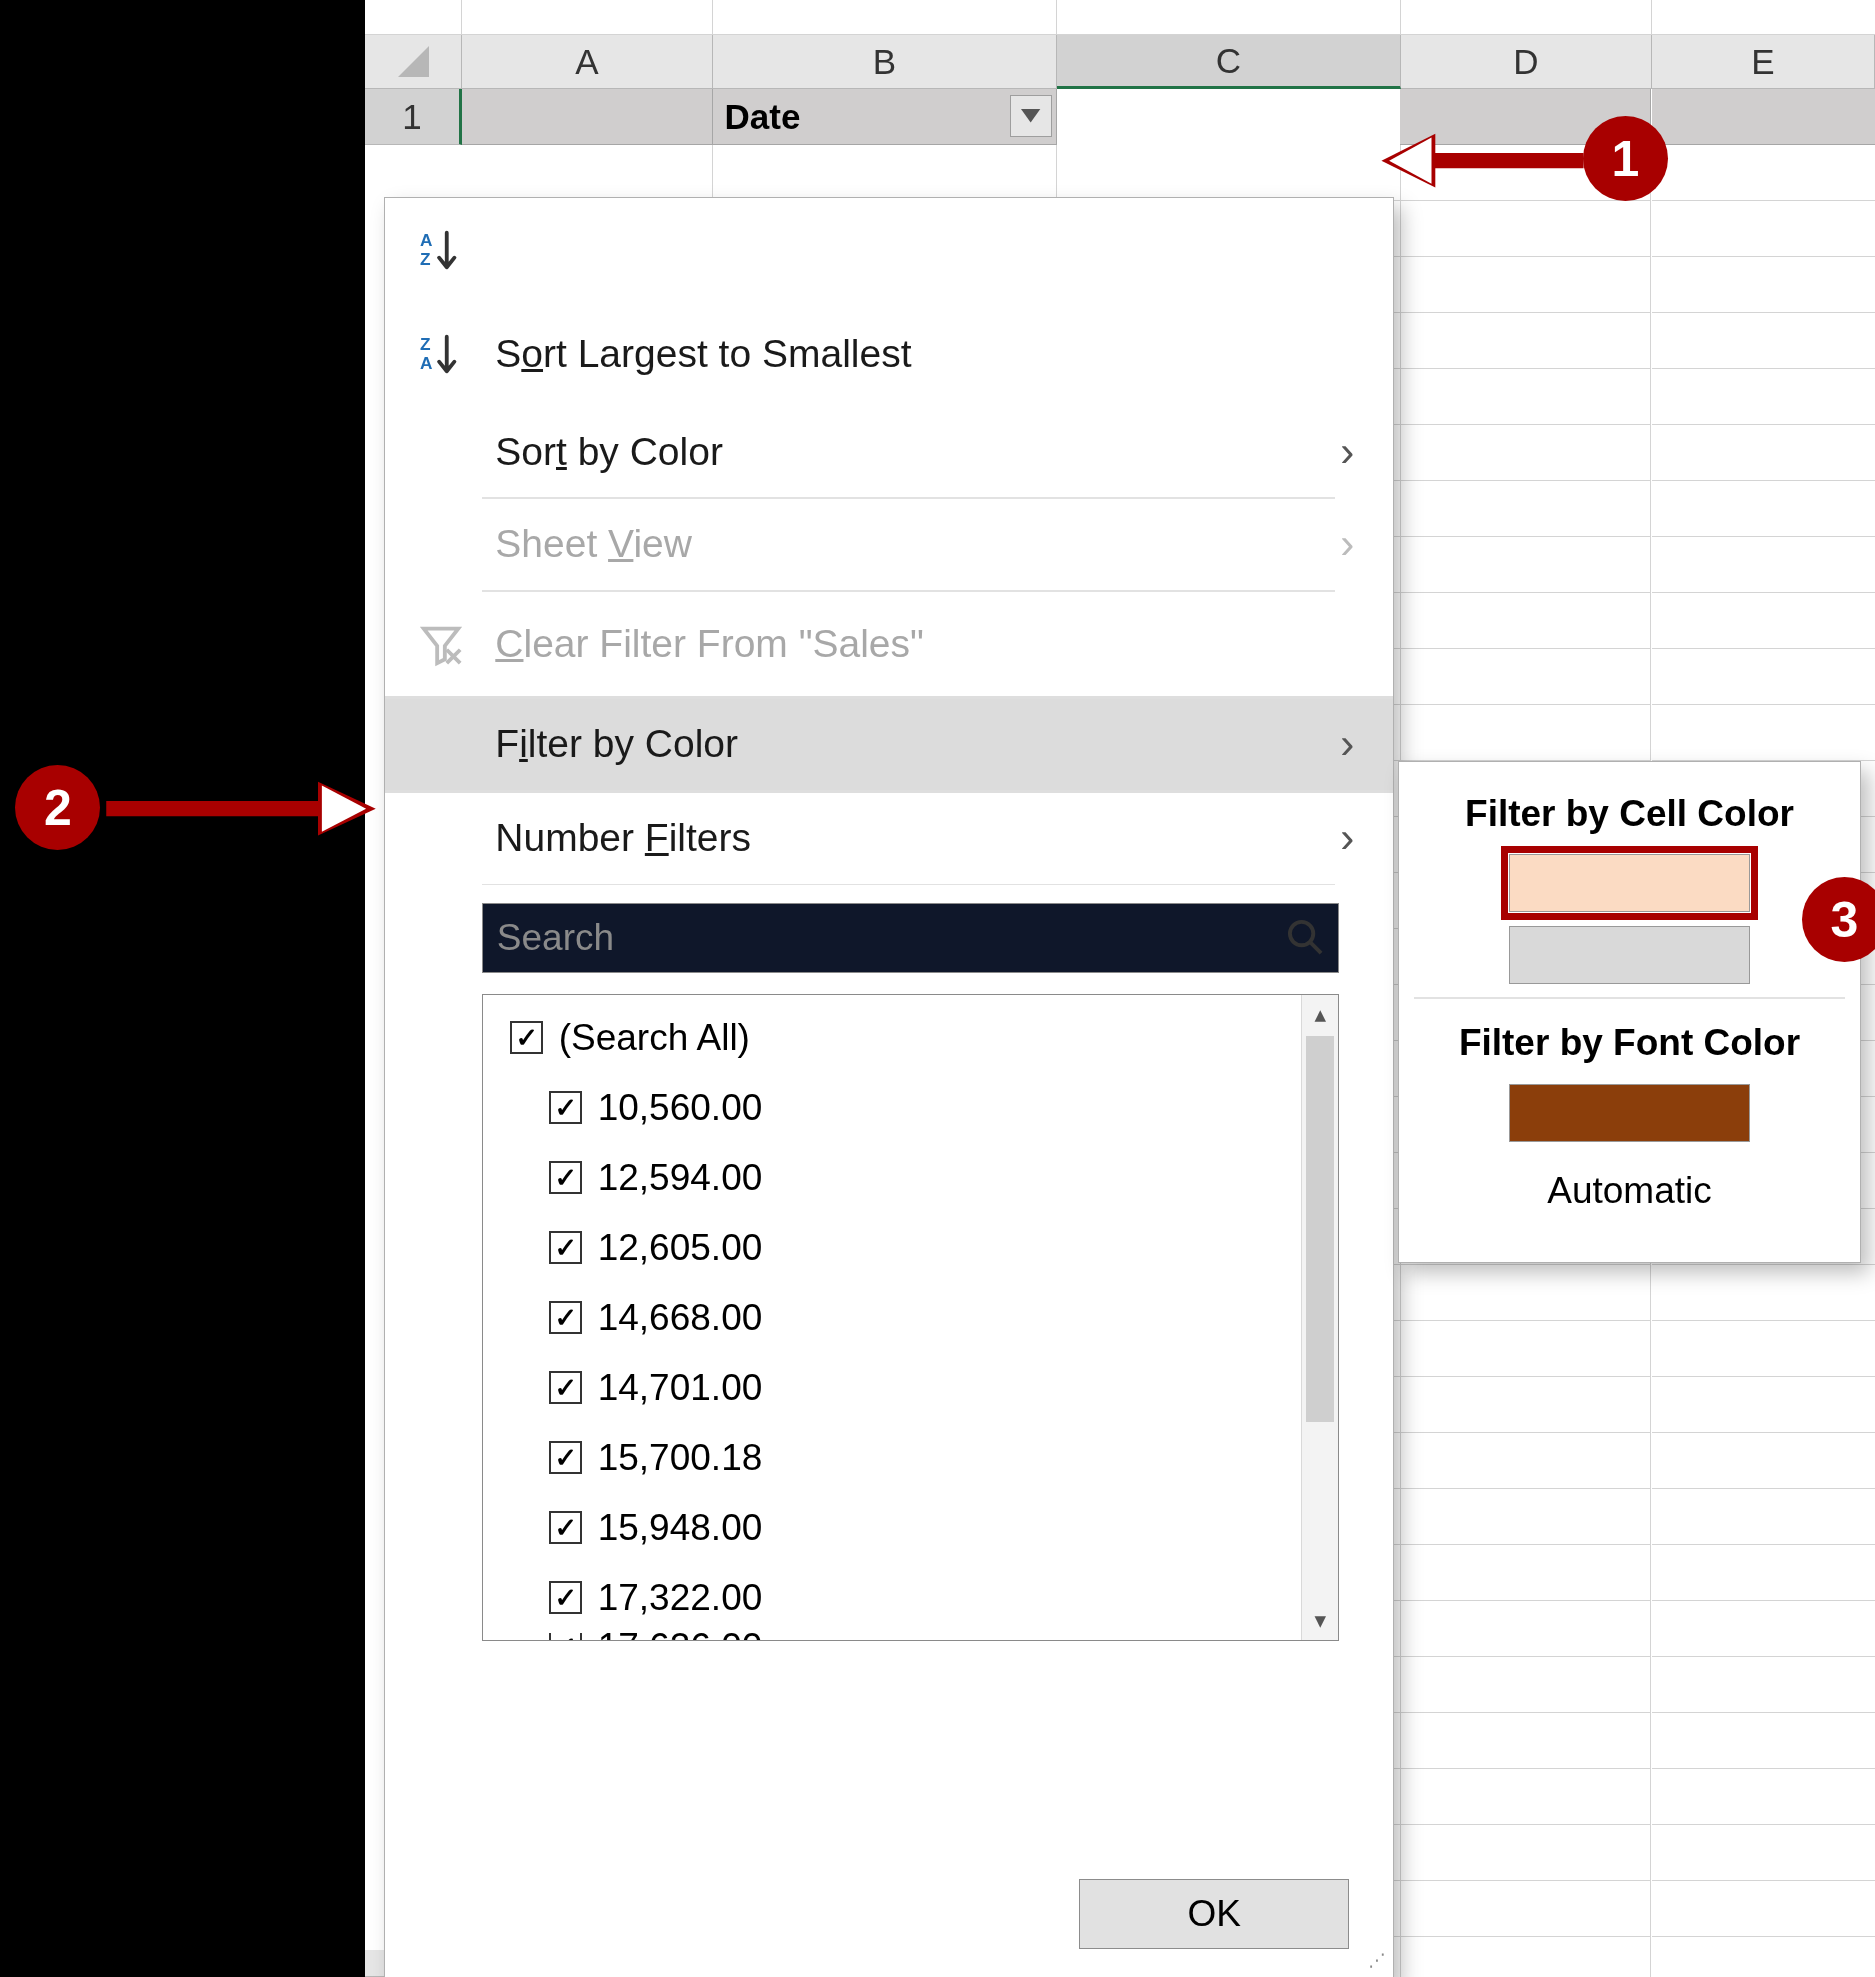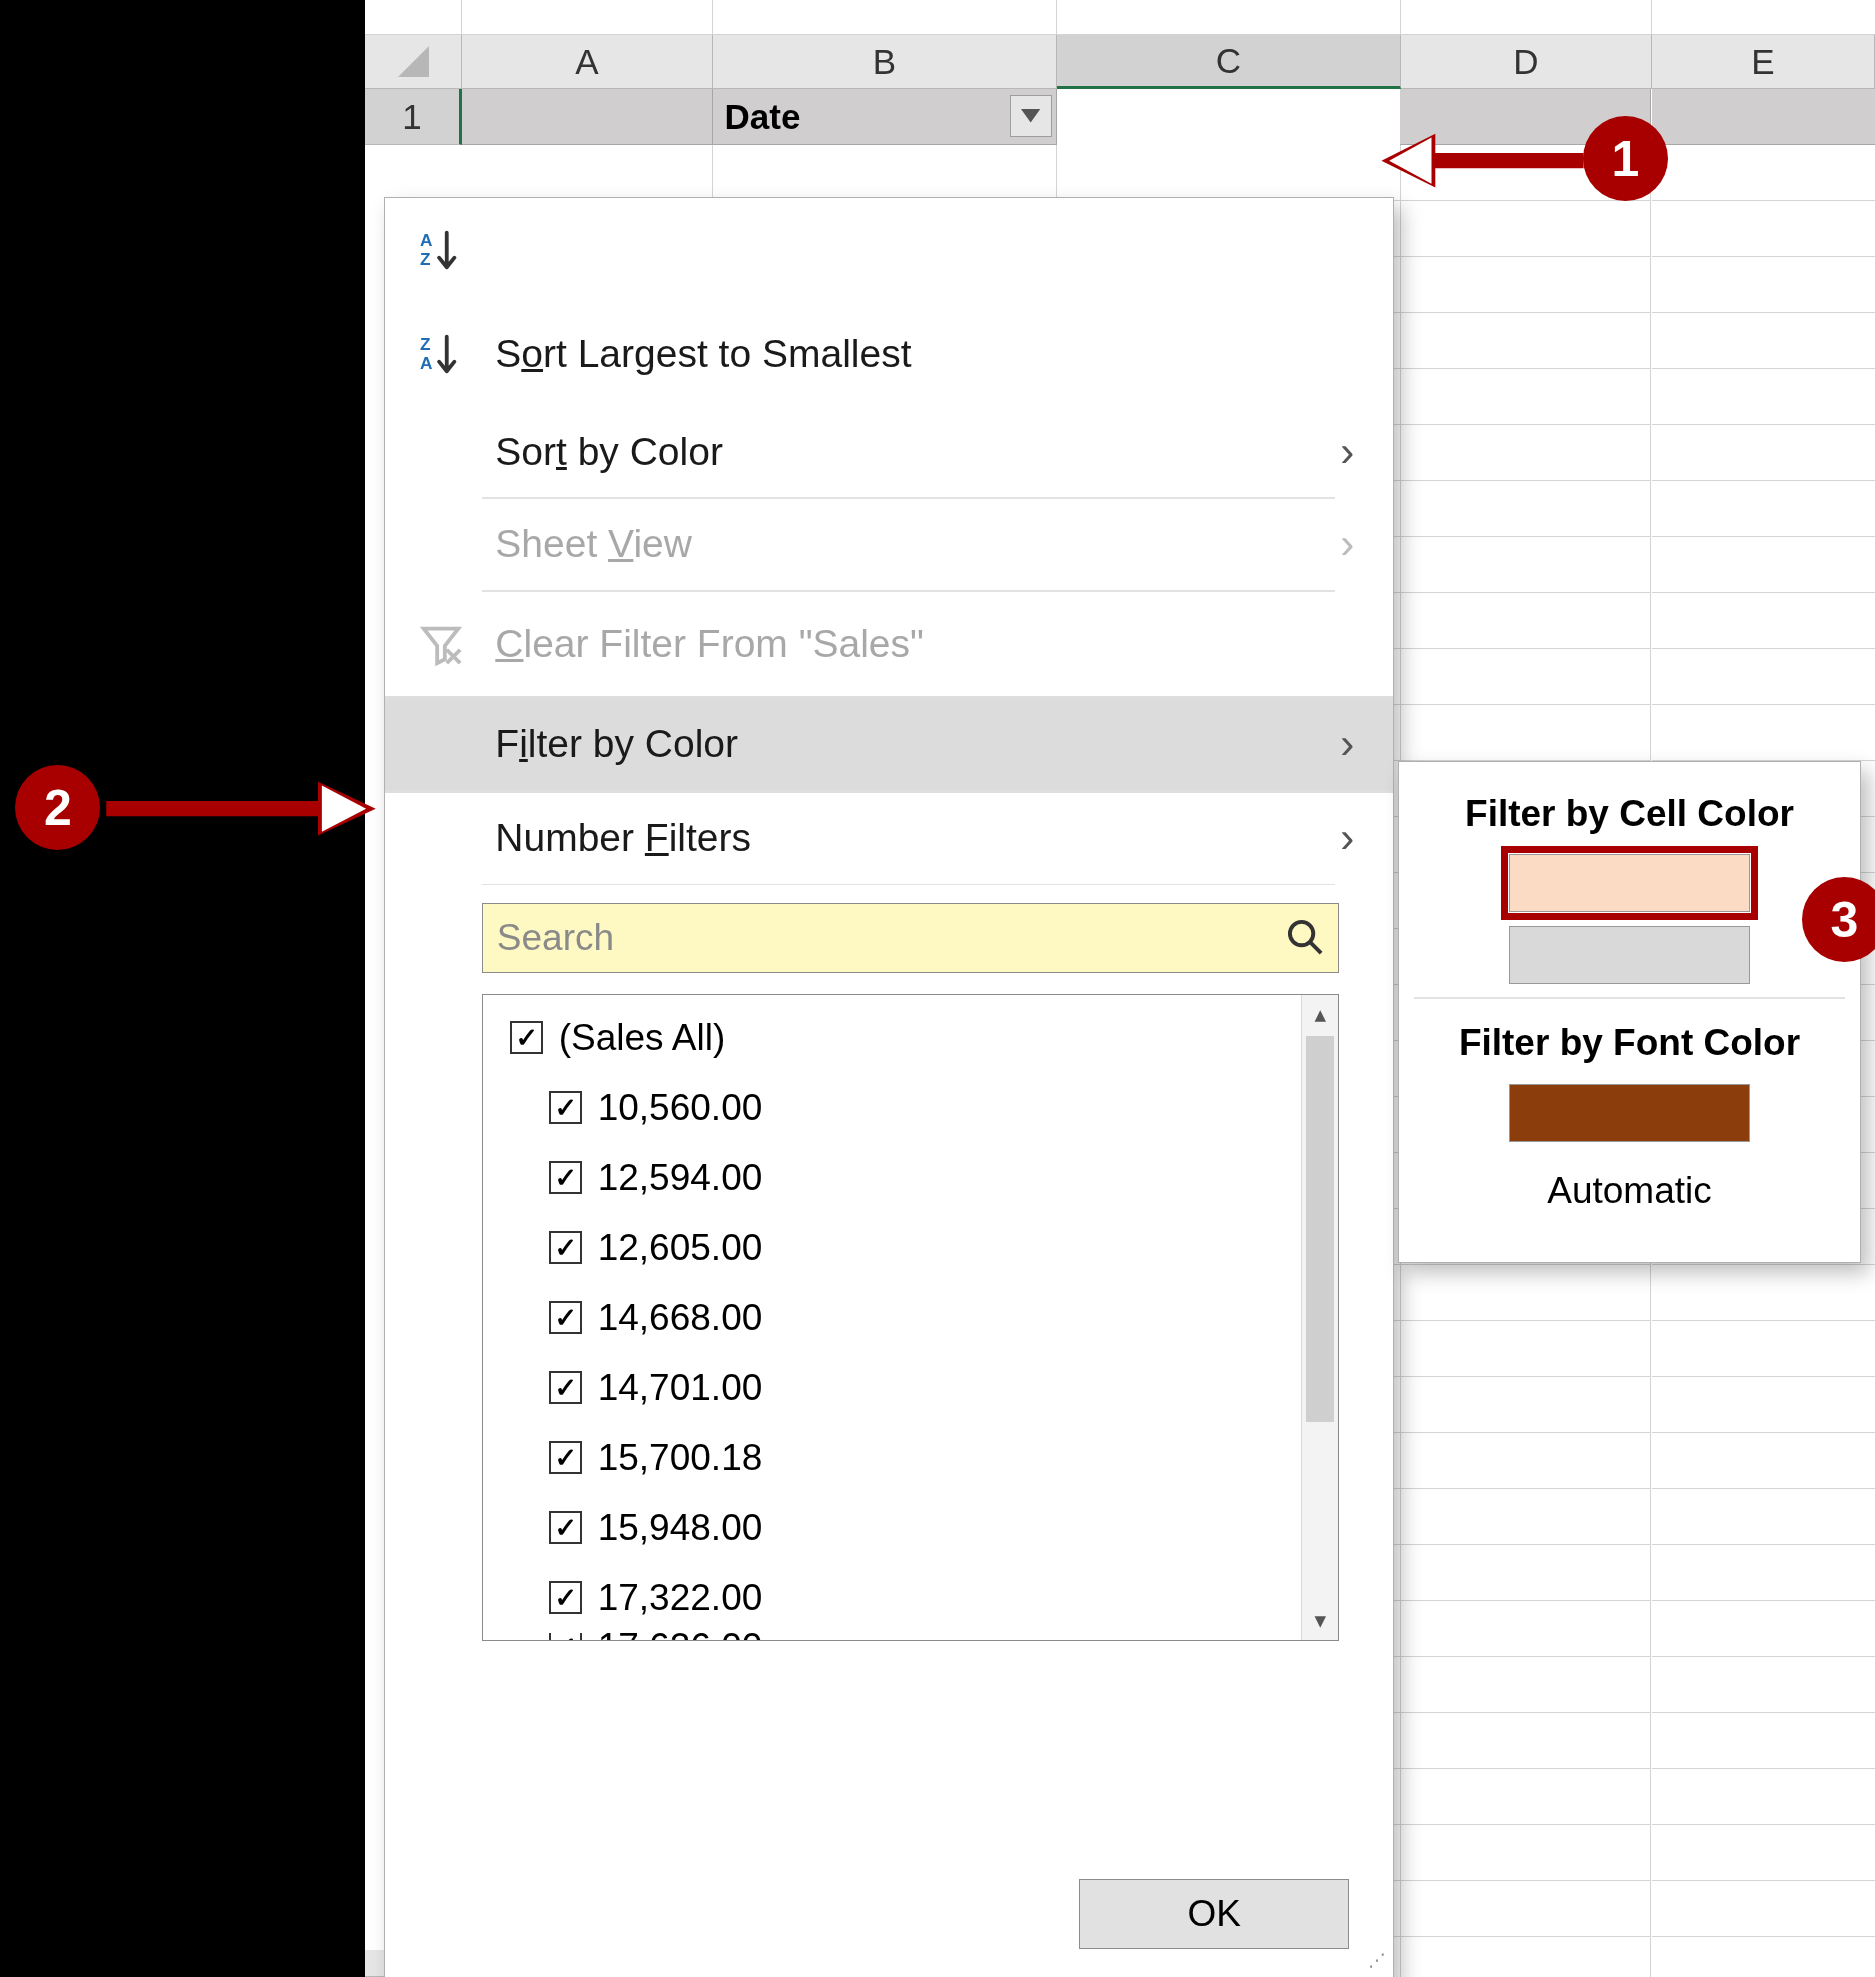--- a/index.html
+++ b/index.html
@@ -97,21 +97,21 @@
   .item .chev { position:absolute; right:39px; font-size:42px; color:#555; }
   .item.disabled .chev { color:#bcbcbc; }
   .divider { height:1.9px; background:#e2e2e2; margin:0 58px 0 97px; }
   .divider.full { margin:0; height:2.9px; background:#dedede; }
 
   .searchwrap { padding:17.4px 54px 11.6px 97px; }
   .searchbox {
     display:flex; align-items:center;
     height:70px;
     border:1.9px solid #8a8a8a;
-    background:#fef9c3;
+    background:#0f172a;
   }
   .searchbox span.ph { flex:1; padding:0 13.5px; font-size:37px; color:#8a8a8a; }
   .searchbox .mag { width:66px; display:flex; align-items:center; justify-content:center; font-size:41px; }
 
   .treewrap {
     position:relative;
     margin:9.7px 54px 0 97px;
     border:1.9px solid #8a8a8a;
     height:647px;
     overflow:hidden;
@@ -472,21 +472,21 @@
               <path d="M25 25 L36 36" stroke="#333" stroke-width="4"></path>
             </svg>
         </span>
       </div>
     </div>
 
     <div class="treewrap">
       <div class="tree" id="tree">
           <div class="treeitem">
             <span class="cb">✓</span>
-            <span>(Sales All)</span>
+            <span>(Search All)</span>
           </div>
           <div class="treeitem child">
             <span class="cb">✓</span>
             <span>10,560.00</span>
           </div>
           <div class="treeitem child">
             <span class="cb">✓</span>
             <span>12,594.00</span>
           </div>
           <div class="treeitem child">

